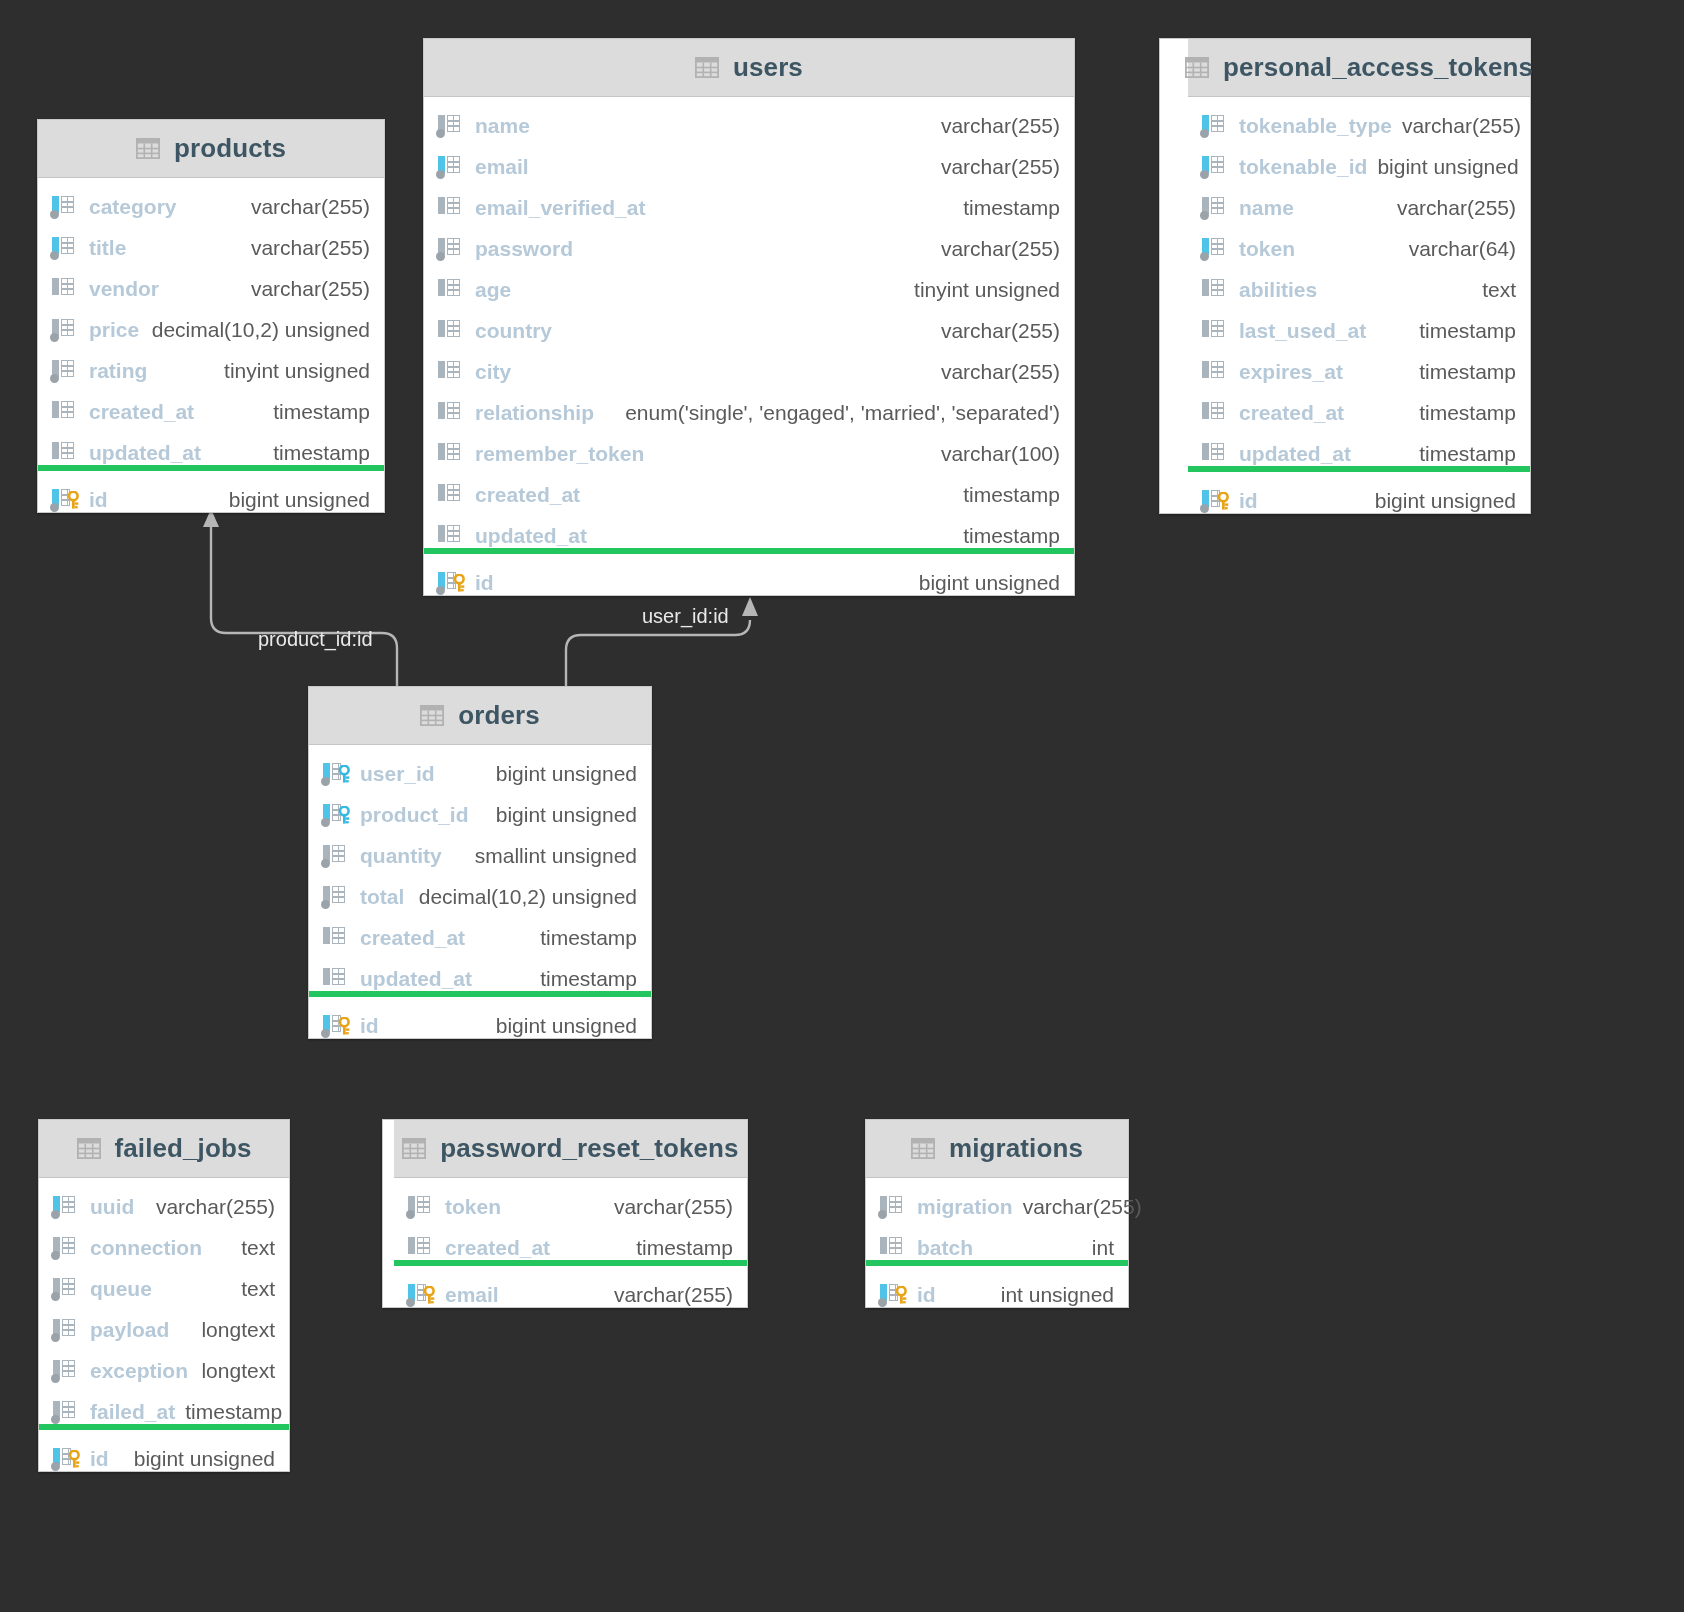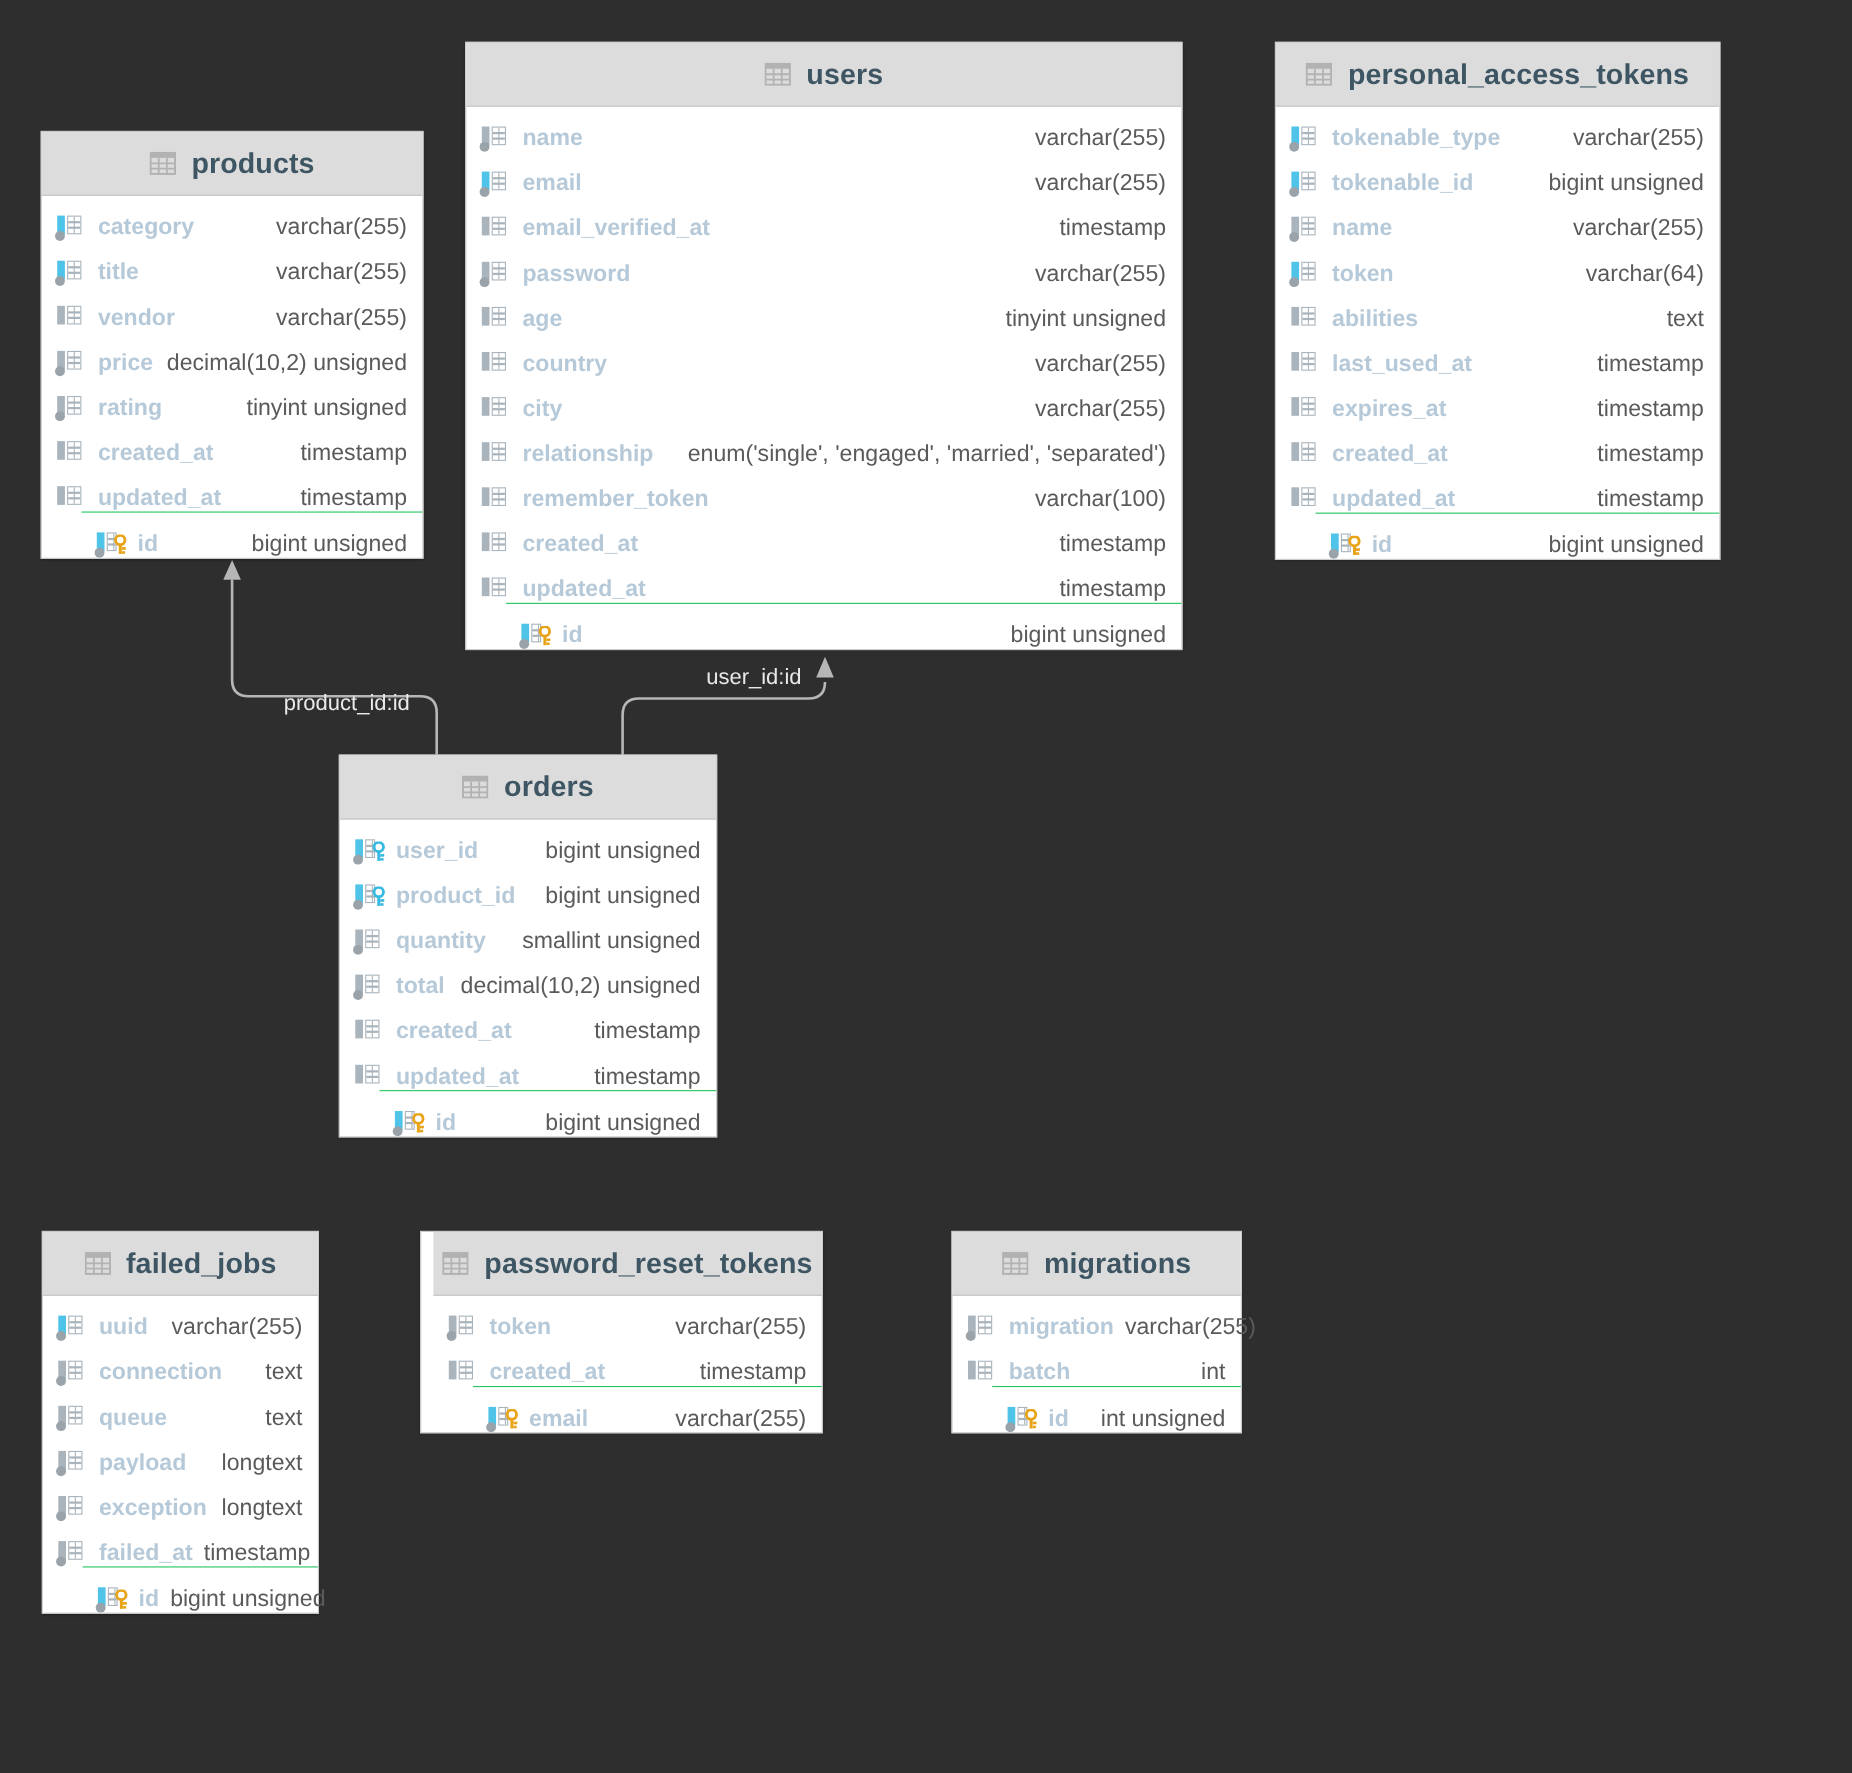--- a/index.html
+++ b/index.html
@@ -25,21 +25,21 @@
     height:58px;
     display:flex;align-items:center;justify-content:center;
     gap:14px;
     box-sizing:border-box;
   }
   .card-title{
     font-size:26px;font-weight:bold;color:#3e5663;
     letter-spacing:.1px;white-space:nowrap;
   }
   .card-body{padding:0;}
-  .card-footer{border-top:1px solid #22c55e;margin-left:36px;}
+  .card-footer{border-top:6px solid #22c55e;}
 
   
   .col-row{
     display:flex;align-items:flex-end;
     height:41px;
     padding:0 14px 0 12px;
     box-sizing:border-box;
     gap:0;
   }
   .col-name{
@@ -379,21 +379,21 @@
                 <rect x="7.7" y="11.4" width="3.6" height="2.4" fill="#e8a317"></rect>
                 <rect x="7.7" y="15.1" width="3.0" height="2.3" fill="#e8a317"></rect>
               </svg>
             </span>
           </span>
           <span class="col-name">id</span>
           <span class="col-type">bigint unsigned</span>
         </div>
       </div>
     </div>
-    <div class="table-card" style="left: 1159px; top: 38px; width: 405px;">
+    <div class="table-card" style="left: 1159px; top: 38px; width: 372px; padding-left: 28px;">
       <div class="card-header">
         <span class="tbl-glyph"><svg width="24" height="21" viewBox="0 0 24 21">
             <rect x="0.9" y="0.9" width="22.2" height="19.2" fill="none" stroke="#b2b2b2" stroke-width="1.8"></rect>
             <rect x="0.9" y="0.9" width="22.2" height="4.6" fill="#b2b2b2"></rect>
             <line x1="0.9" y1="10.5" x2="23.1" y2="10.5" stroke="#b2b2b2" stroke-width="1.6"></line>
             <line x1="0.9" y1="15.4" x2="23.1" y2="15.4" stroke="#b2b2b2" stroke-width="1.6"></line>
             <line x1="8.3" y1="5.5" x2="8.3" y2="20.1" stroke="#b2b2b2" stroke-width="1.6"></line>
             <line x1="15.7" y1="5.5" x2="15.7" y2="20.1" stroke="#b2b2b2" stroke-width="1.6"></line>
           </svg></span>
         <span class="card-title">personal_access_tokens</span>

